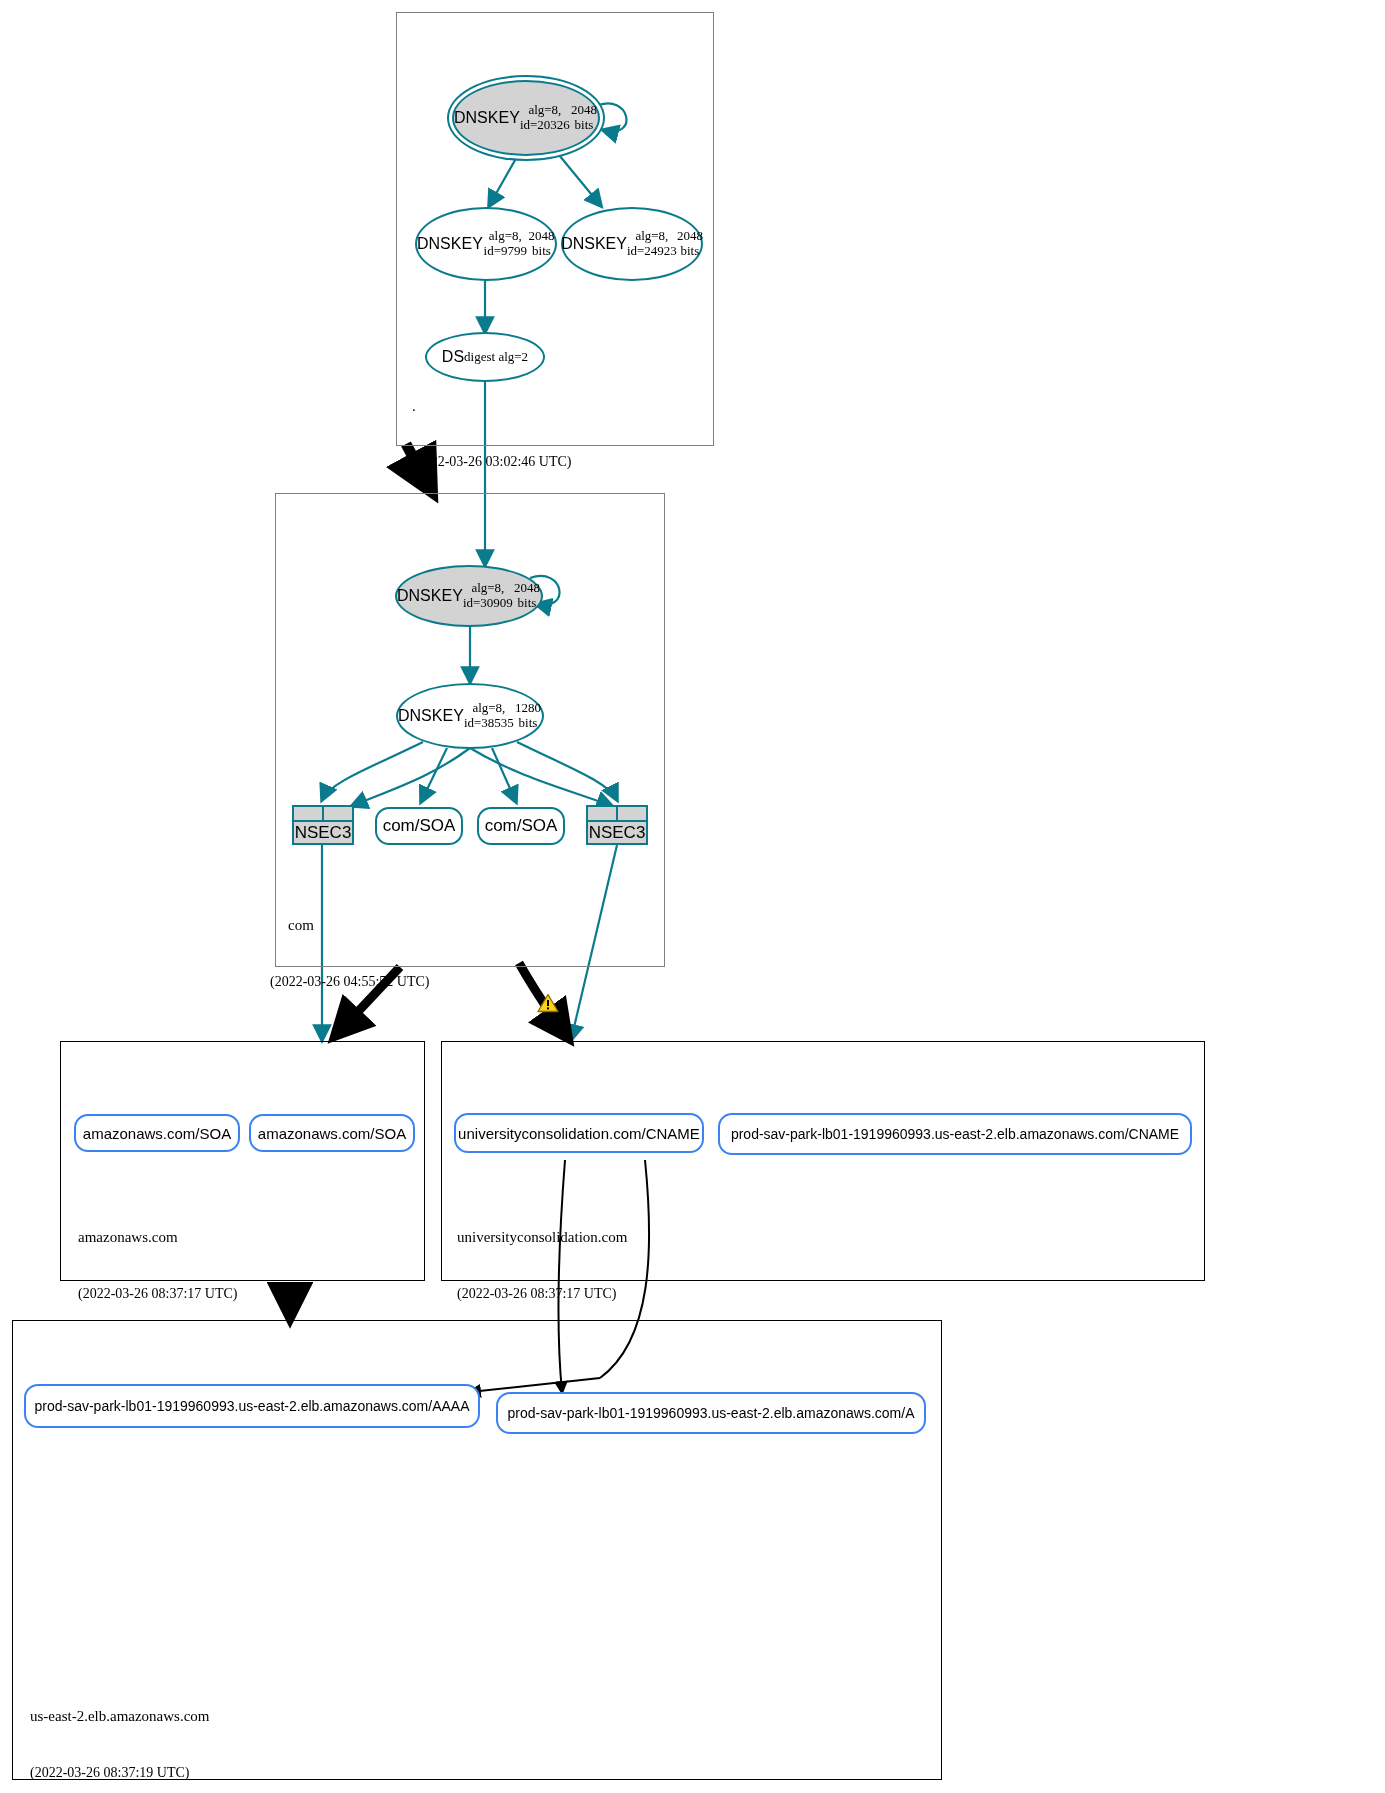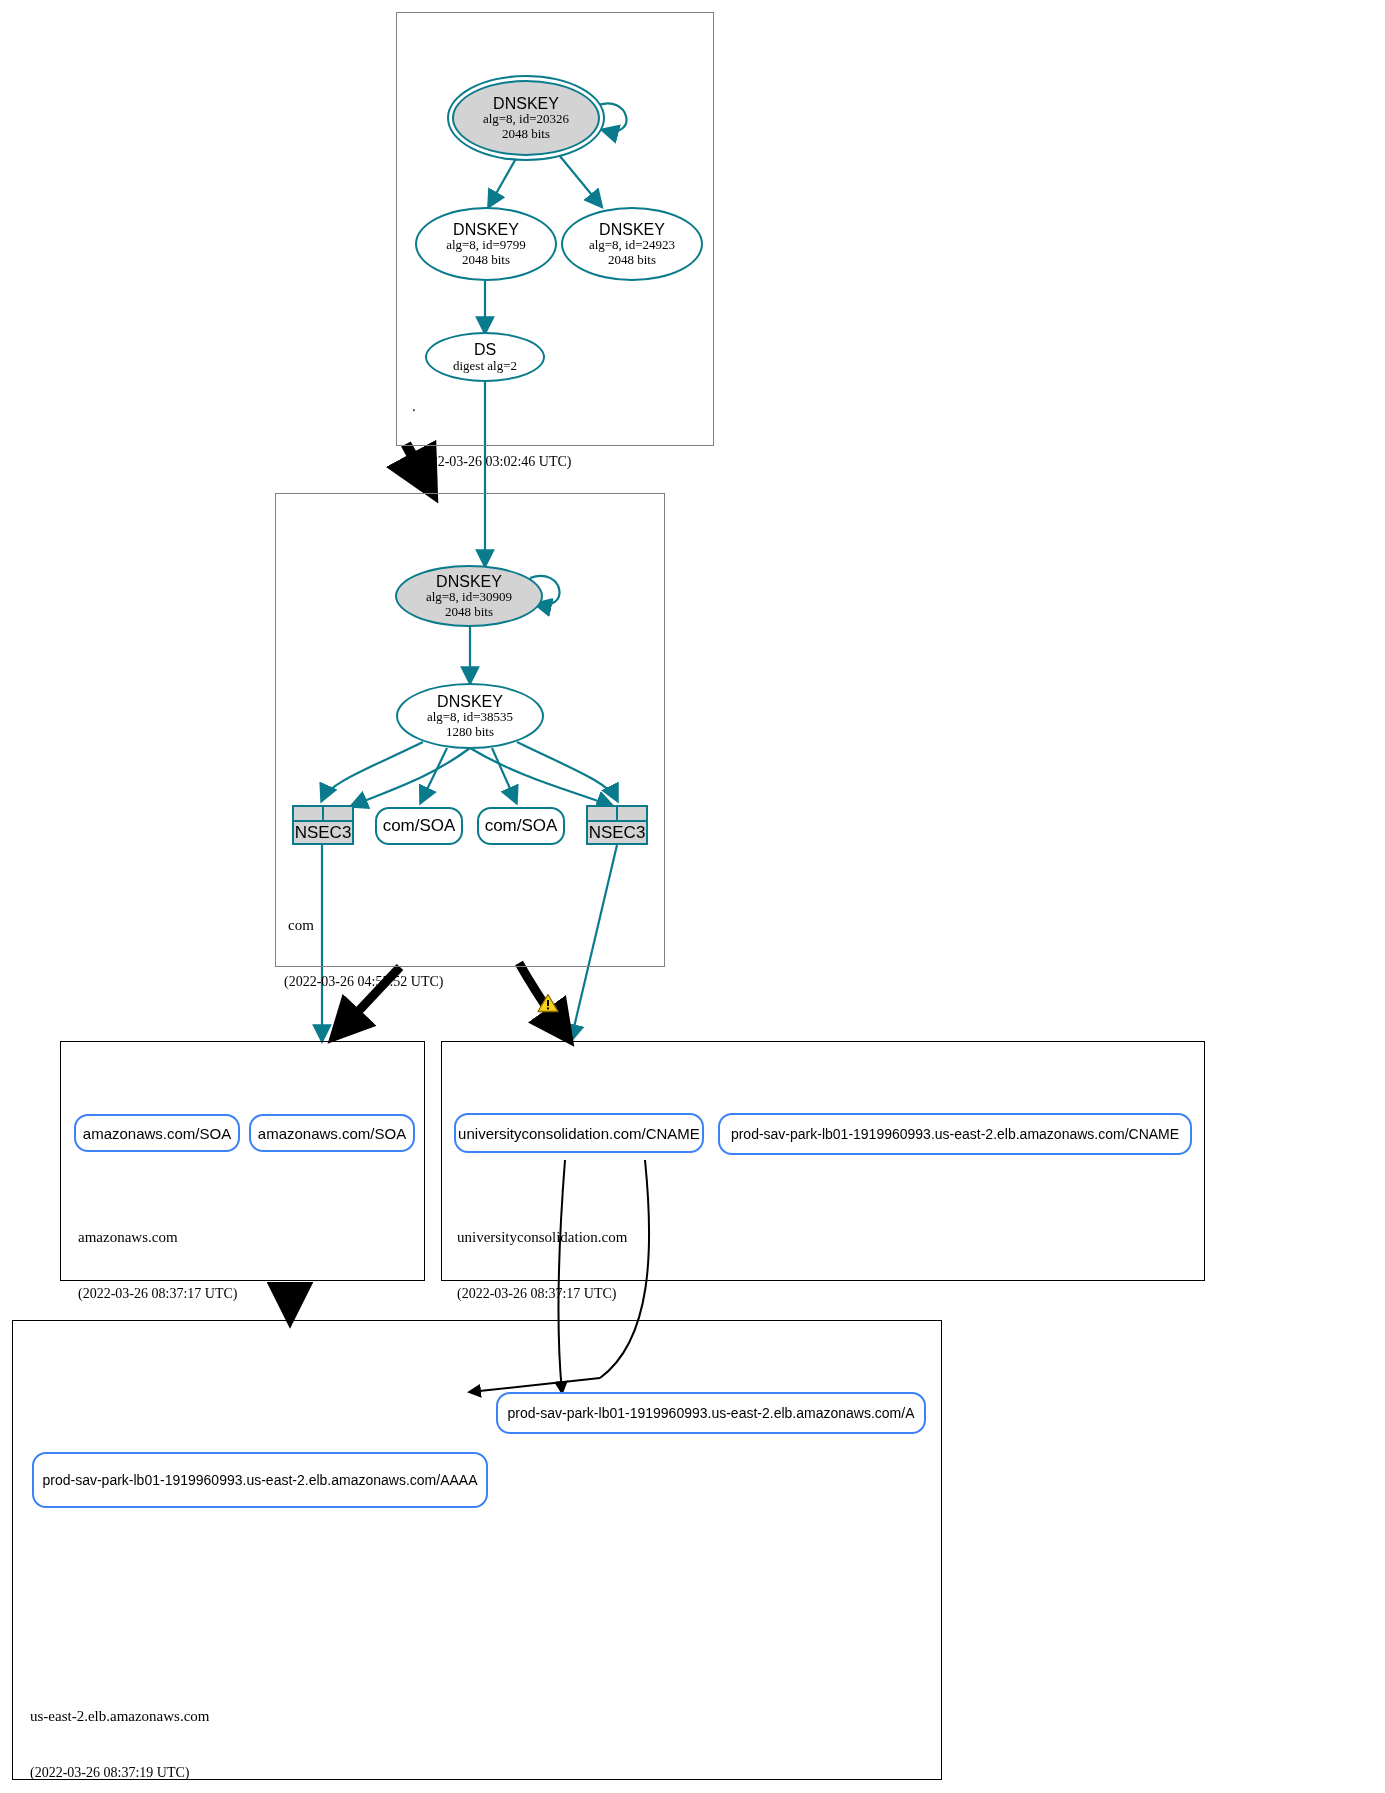--- a/index.html
+++ b/index.html
@@ -8,21 +8,21 @@
 
   
   .zone{position:absolute;border:1px solid #808080;background:transparent;box-sizing:border-box;}
   .zone.black{border:1px solid #000000;}
   .zone-label{position:absolute;font-family:"Liberation Serif",serif;color:#000;white-space:nowrap;}
   .zone-name{font-size:15px;}
   .zone-time{font-size:14px;margin-top:34px;}
 
   
   .ellipse{position:absolute;box-sizing:border-box;border:2px solid #0a7b8c;border-radius:50%;
-           background:#ffffff;display:flex;flex-direction:column;align-items:center;
+           background:#ffffff;display:flex;flex-direction:row;align-items:center;
            justify-content:center;text-align:center;line-height:1.12;}
   .ellipse.sep{background:#d3d3d3;}
   .ellipse.dbl{box-shadow:0 0 0 3px #ffffff,0 0 0 5px #0a7b8c;}
   .e-title{font-family:"Liberation Sans",sans-serif;font-size:16px;color:#000;}
   .e-sub{font-family:"Liberation Serif",serif;font-size:13px;color:#000;}
 
   
   .rrbox{position:absolute;box-sizing:border-box;border:2px solid #0a7b8c;border-radius:14px;
          background:#fff;display:flex;align-items:center;justify-content:center;
          font-family:"Liberation Sans",sans-serif;font-size:17px;color:#000;white-space:nowrap;}
@@ -130,21 +130,21 @@
     <div class="e-sub">2048 bits</div>
   </div>
 
   <div class="ellipse" style="left:425px;top:332px;width:120px;height:50px;">
     <div class="e-title">DS</div>
     <div class="e-sub">digest alg=2</div>
   </div>
 
   <div class="zone" style="left:275px;top:493px;width:390px;height:474px;"></div>
   <div class="zone-label zone-name" style="left:288px;top:917px;">com</div>
-  <div class="zone-label zone-time" style="left:284px;top:940px;">(2022-03-26 04:55:52 UTC)</div>
+  <div class="zone-label zone-time" style="left:270px;top:940px;">(2022-03-26 04:55:52 UTC)</div>
 
   <div class="ellipse sep" style="left:395px;top:565px;width:148px;height:62px;">
     <div class="e-title">DNSKEY</div>
     <div class="e-sub">alg=8, id=30909</div>
     <div class="e-sub">2048 bits</div>
   </div>
 
   <div class="ellipse" style="left:396px;top:683px;width:148px;height:66px;">
     <div class="e-title">DNSKEY</div>
     <div class="e-sub">alg=8, id=38535</div>
@@ -192,17 +192,17 @@
   <div class="zone-label zone-time" style="left:457px;top:1252px;">(2022-03-26 08:37:17 UTC)</div>
 
   <div class="rrbox insecure small" style="left:454px;top:1113px;width:250px;height:40px;">universityconsolidation.com/CNAME</div>
 
   <div class="rrbox insecure tiny" style="left:718px;top:1113px;width:474px;height:42px;">prod-sav-park-lb01-1919960993.us-east-2.elb.amazonaws.com/CNAME</div>
 
   <div class="zone black" style="left:12px;top:1320px;width:930px;height:460px;"></div>
   <div class="zone-label zone-name" style="left:30px;top:1708px;">us-east-2.elb.amazonaws.com</div>
   <div class="zone-label zone-time" style="left:30px;top:1731px;">(2022-03-26 08:37:19 UTC)</div>
 
-  <div class="rrbox insecure tiny" style="left:24px;top:1452px;width:456px;height:56px;margin-left:8px;">prod-sav-park-lb01-1919960993.us-east-2.elb.amazonaws.com/AAAA</div>
+  <div class="rrbox insecure tiny" style="left:24px;top:1384px;width:456px;height:44px;">prod-sav-park-lb01-1919960993.us-east-2.elb.amazonaws.com/AAAA</div>
 
   <div class="rrbox insecure tiny" style="left:496px;top:1392px;width:430px;height:42px;">prod-sav-park-lb01-1919960993.us-east-2.elb.amazonaws.com/A</div>
 
 </div>
 
 </body></html>

